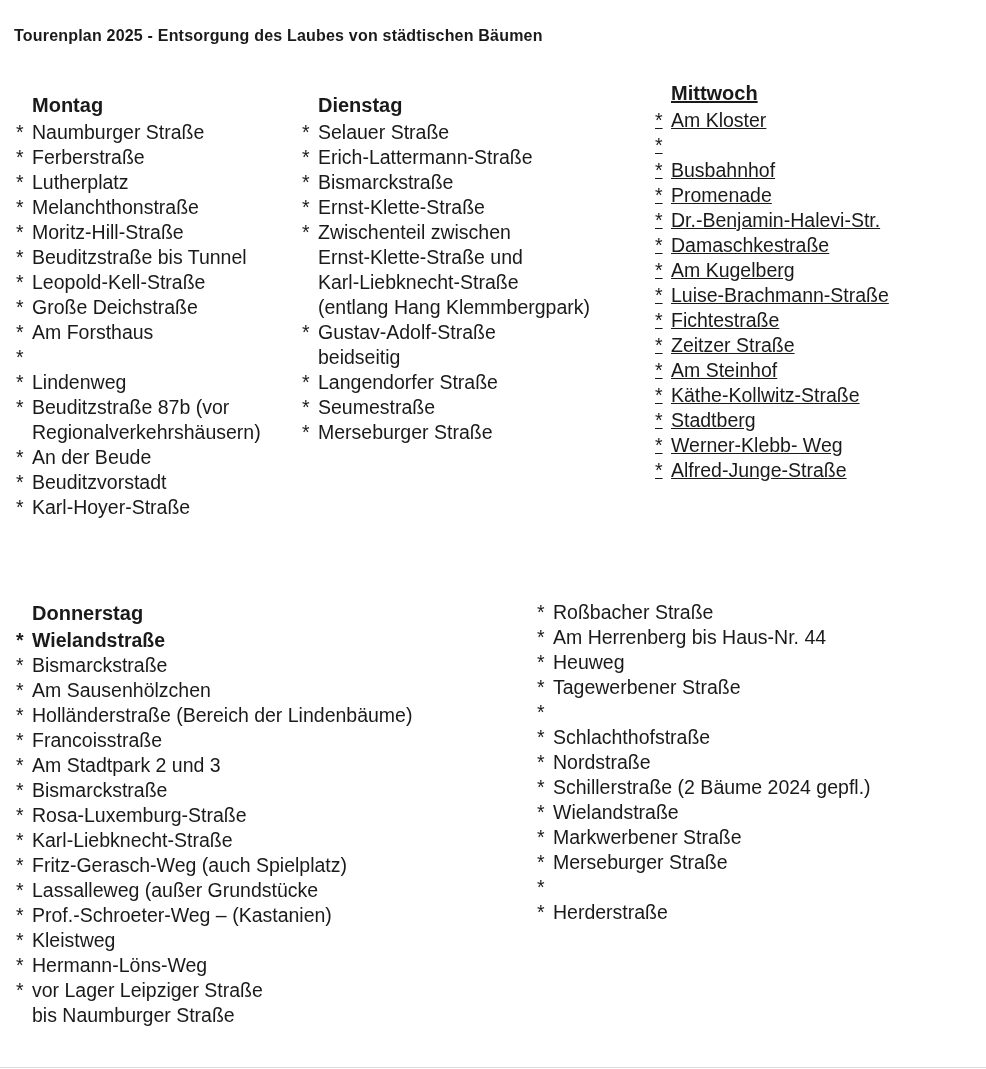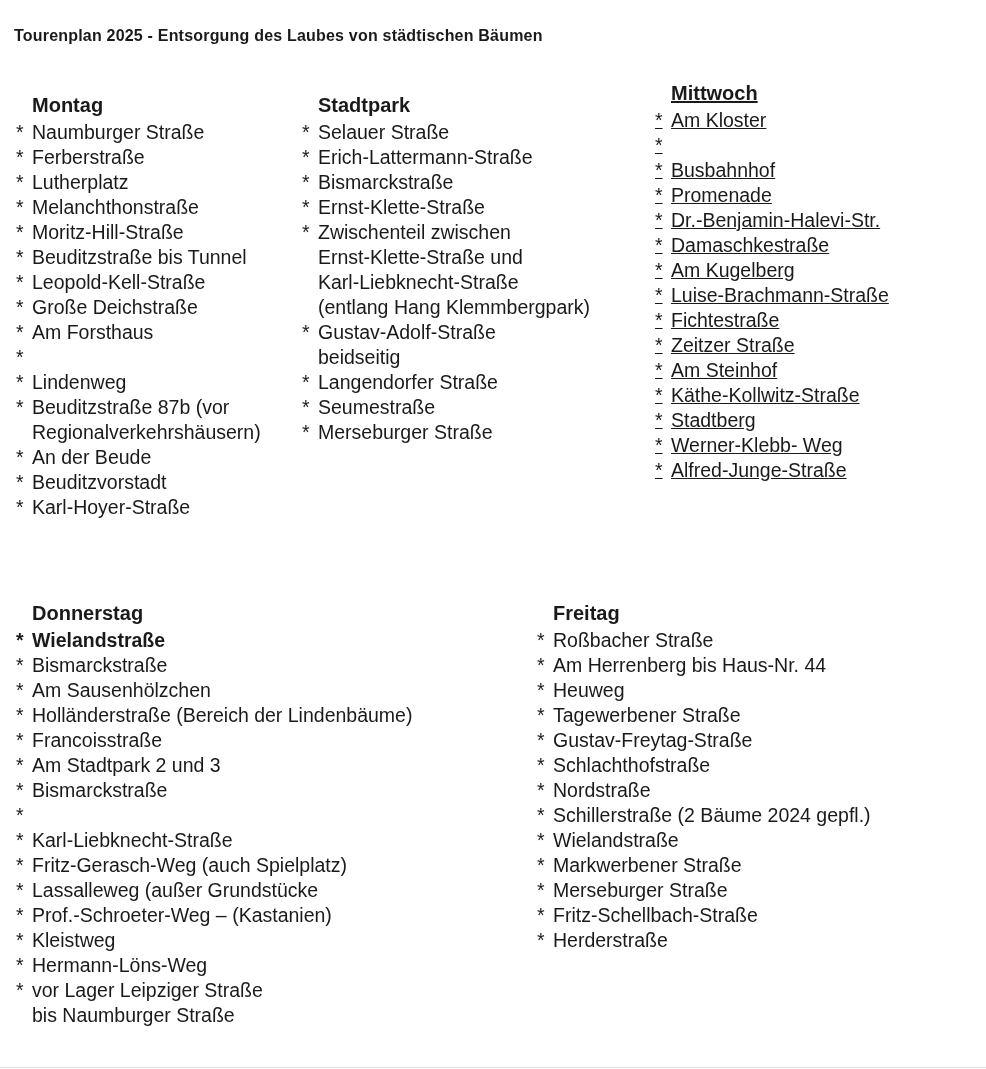--- a/index.html
+++ b/index.html
@@ -157,21 +157,21 @@
       <div class="item">
         <div class="line">
           <span class="bullet">*</span>
           <span class="text">Karl-Hoyer-Straße</span>
         </div>
       </div>
     </div>
 </div>
 
 <div class="section" id="sec-dienstag">
-  <h2 class="day-header">Stadtpark</h2>
+  <h2 class="day-header">Dienstag</h2>
   <div class="street-list">
       <div class="item">
         <div class="line">
           <span class="bullet">*</span>
           <span class="text">Selauer Straße</span>
         </div>
       </div>
       <div class="item">
         <div class="line">
           <span class="bullet">*</span>
@@ -375,20 +375,21 @@
       </div>
       <div class="item">
         <div class="line">
           <span class="bullet">*</span>
           <span class="text">Bismarckstraße</span>
         </div>
       </div>
       <div class="item">
         <div class="line">
           <span class="bullet">*</span>
+          <span class="text">Rosa-Luxemburg-Straße</span>
         </div>
       </div>
       <div class="item">
         <div class="line">
           <span class="bullet">*</span>
           <span class="text">Karl-Liebknecht-Straße</span>
         </div>
       </div>
       <div class="item">
         <div class="line">
@@ -427,21 +428,20 @@
         </div>
         <div class="line">
           <span class="bullet"></span>
           <span class="text">bis Naumburger Straße</span>
         </div>
       </div>
     </div>
 </div>
 
 <div class="section" id="sec-freitag">
-  <h2 class="day-header">Freitag</h2>
   <div class="street-list">
       <div class="item">
         <div class="line">
           <span class="bullet">*</span>
           <span class="text">Roßbacher Straße</span>
         </div>
       </div>
       <div class="item">
         <div class="line">
           <span class="bullet">*</span>
@@ -456,21 +456,20 @@
       </div>
       <div class="item">
         <div class="line">
           <span class="bullet">*</span>
           <span class="text">Tagewerbener Straße</span>
         </div>
       </div>
       <div class="item">
         <div class="line">
           <span class="bullet">*</span>
-          <span class="text">Gustav-Freytag-Straße</span>
         </div>
       </div>
       <div class="item">
         <div class="line">
           <span class="bullet">*</span>
           <span class="text">Schlachthofstraße</span>
         </div>
       </div>
       <div class="item">
         <div class="line">
@@ -498,21 +497,20 @@
       </div>
       <div class="item">
         <div class="line">
           <span class="bullet">*</span>
           <span class="text">Merseburger Straße</span>
         </div>
       </div>
       <div class="item">
         <div class="line">
           <span class="bullet">*</span>
-          <span class="text">Fritz-Schellbach-Straße</span>
         </div>
       </div>
       <div class="item">
         <div class="line">
           <span class="bullet">*</span>
           <span class="text">Herderstraße</span>
         </div>
       </div>
     </div>
 </div>

